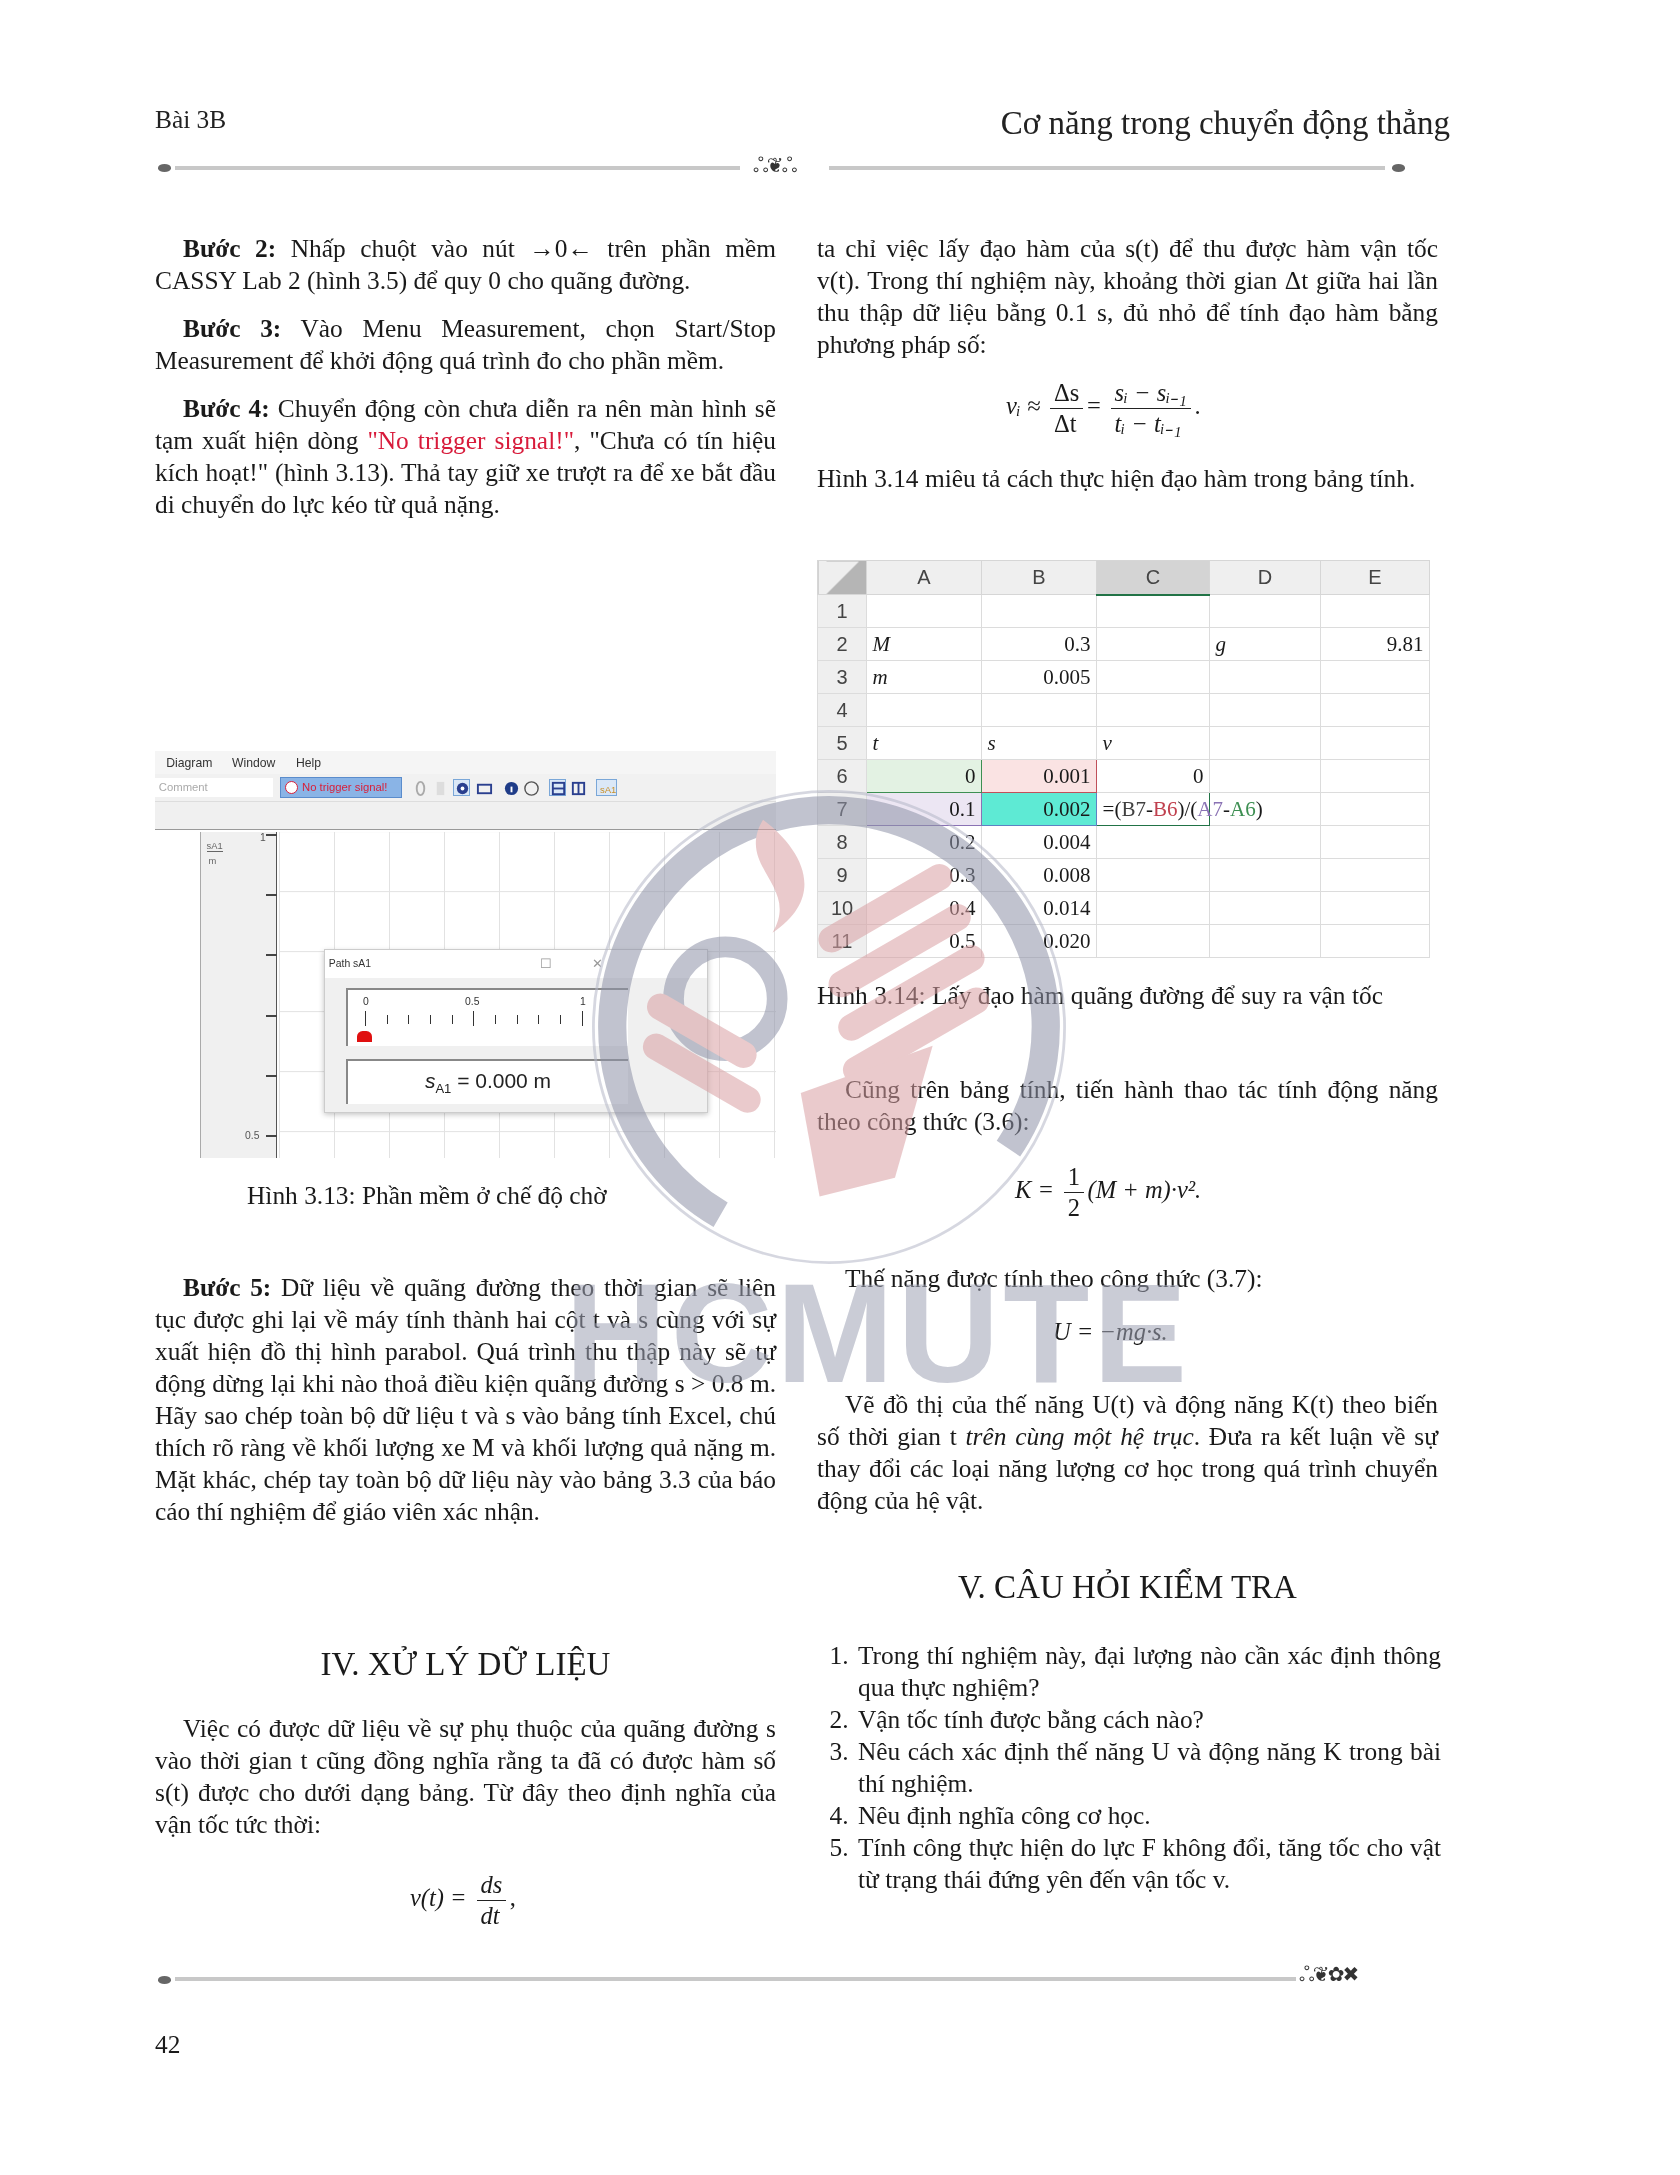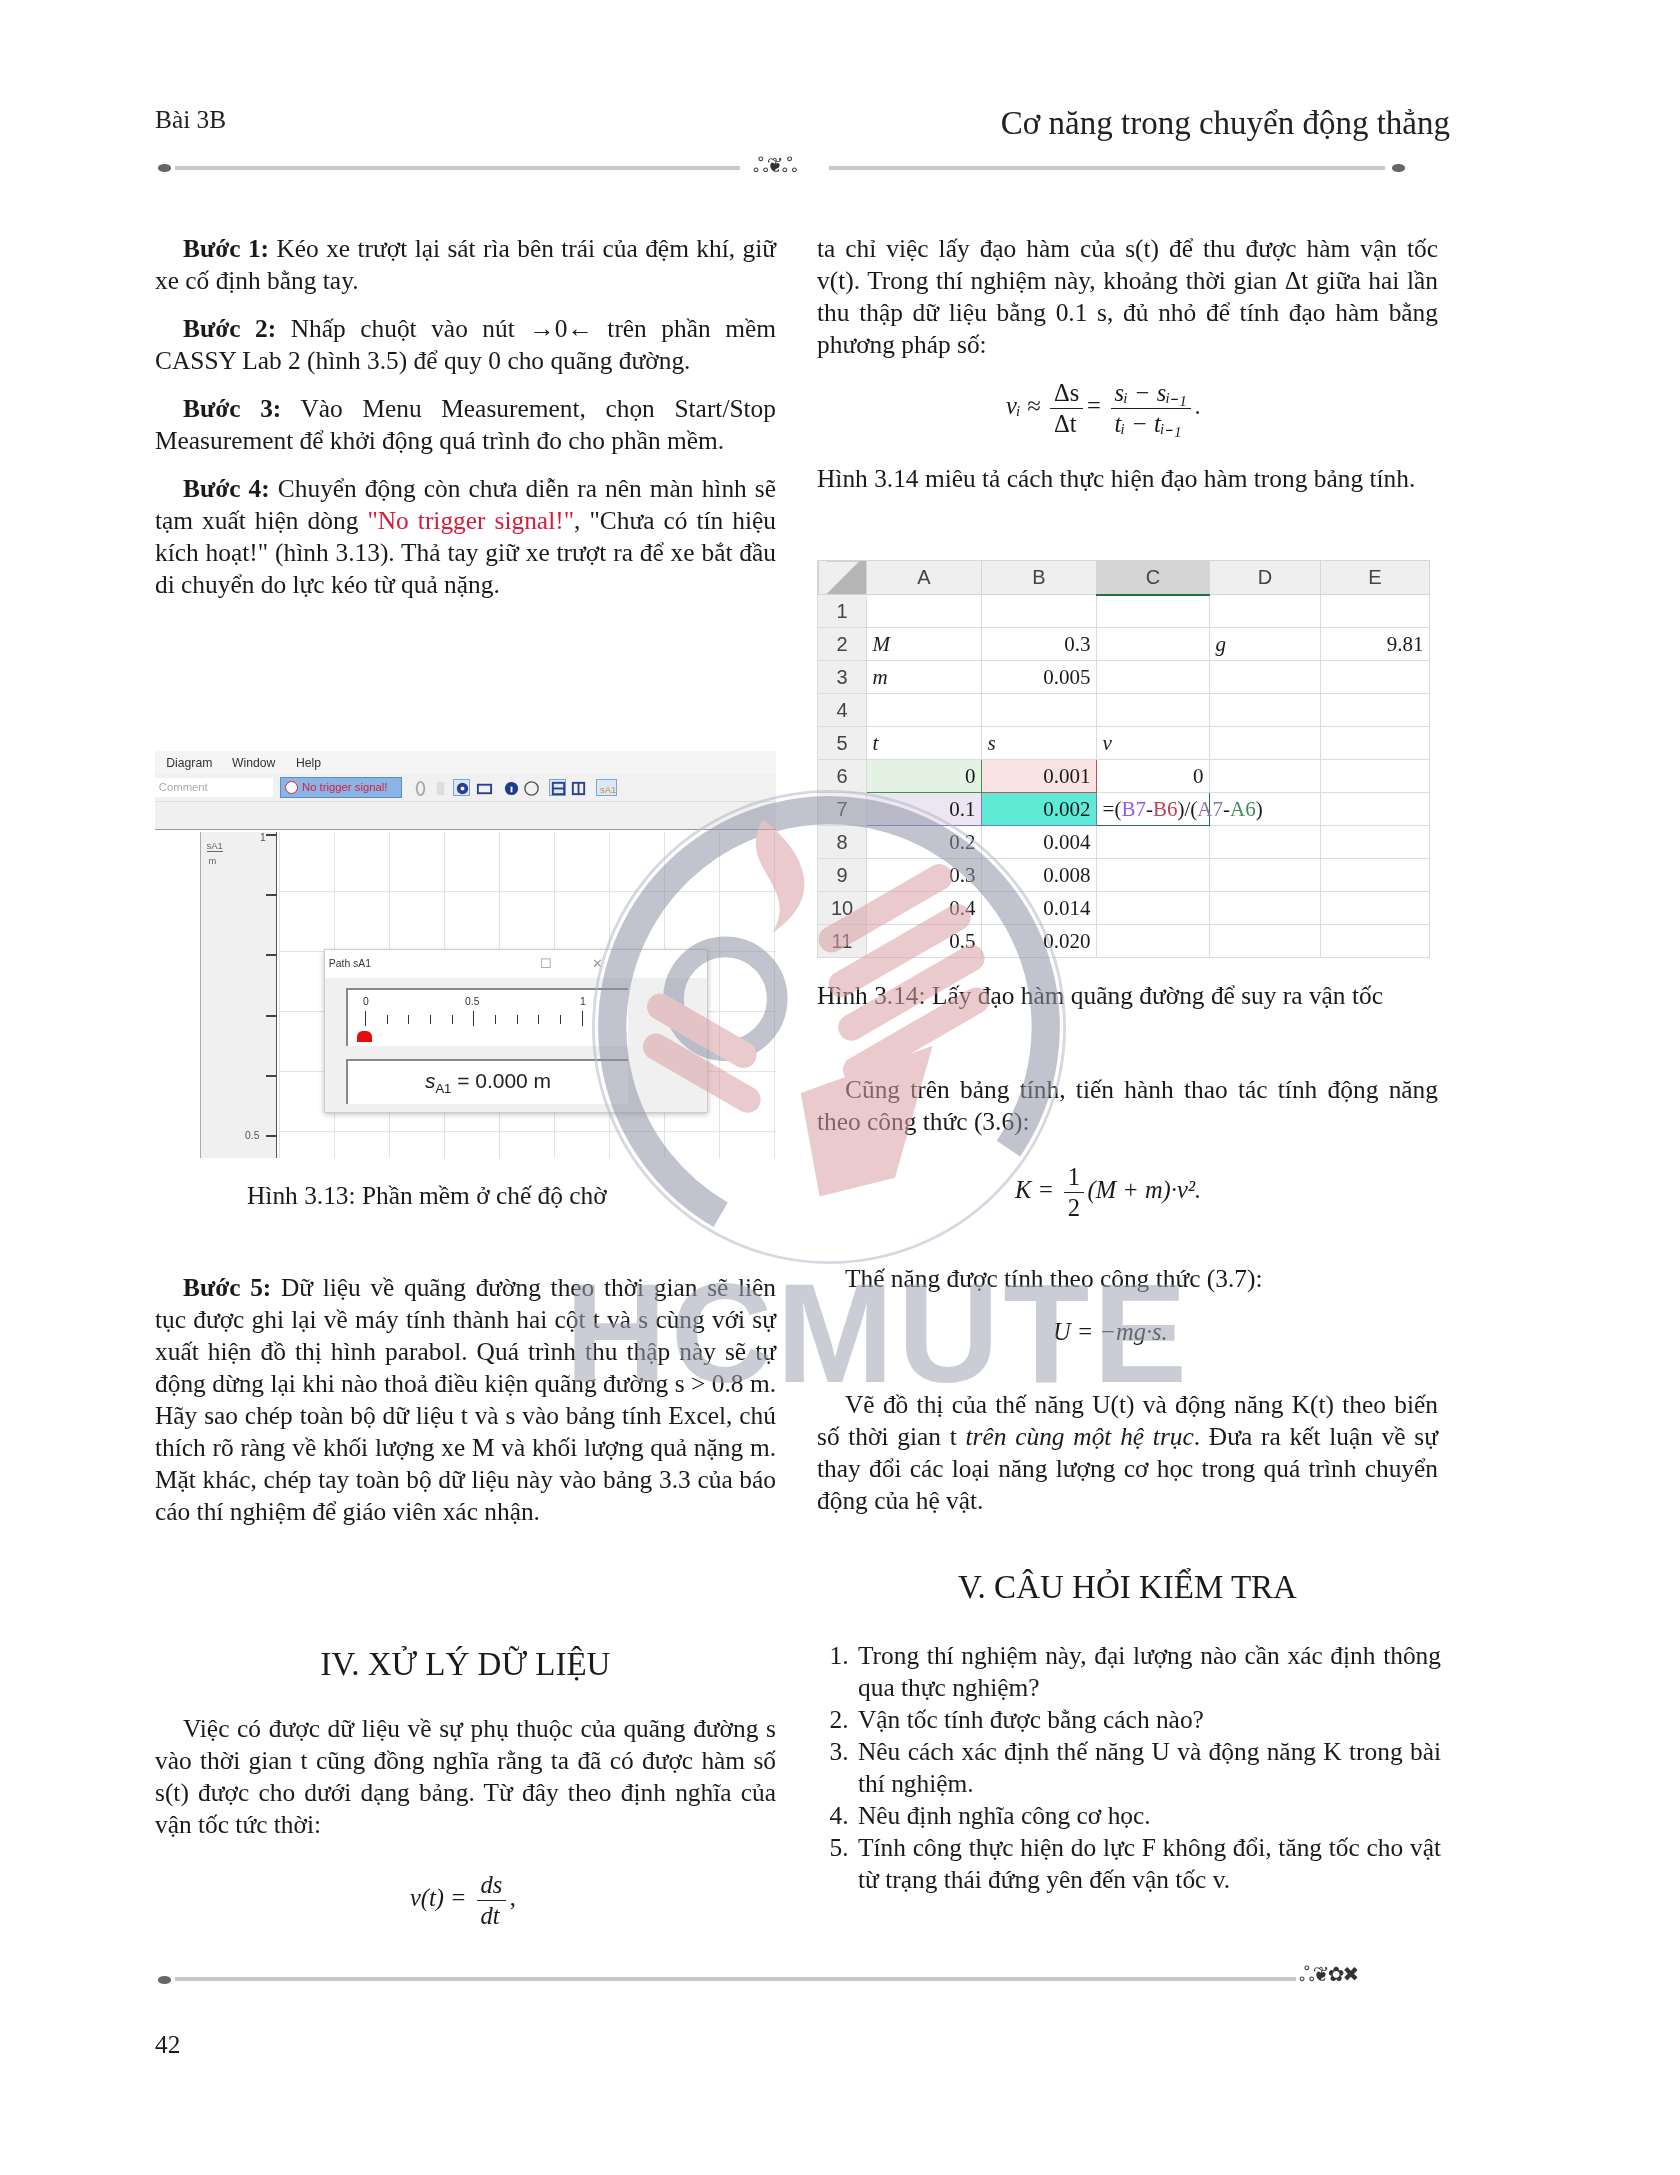--- a/index.html
+++ b/index.html
@@ -73,21 +73,21 @@
   .sheet td { height: 33px; border: 0.9px solid #dcdcdc; font-size: 21px; font-family: "Liberation Serif", serif; padding: 0 5.6px; white-space: nowrap; overflow: visible; }
   .sheet td.rh { background: #efefef; color: #444; text-align: center; font-family: "Liberation Sans", sans-serif; font-size: 20px; padding: 0; }
   .sheet td.num { text-align: right; }
   .sheet td.ital { font-style: italic; }
   .corner { background: linear-gradient(135deg, #efefef 50%, #b5b5b5 50%) !important; }
   .hl-green { background: #e3f2e3; border: 1.9px solid #3d8f52 !important; }
   .hl-red { background: #fae3e3; border: 1.9px solid #c0505a !important; }
   .hl-purple { background: #ece6f3; border: 1.9px solid #8a72b4 !important; }
   .hl-blue { background: #5eead4; border: 1.9px solid #5d82c3 !important; }
   .formula-cell { position: relative; }
-  .f-blue { color: #8b5cf6; } .f-red { color: #c0404e; } .f-purple { color: #8a72b4; } .f-green { color: #3d8f52; }
+  .f-blue { color: #404040; } .f-red { color: #c0404e; } .f-purple { color: #8a72b4; } .f-green { color: #3d8f52; }
 
   
   .qlist { position: absolute; left: 824px; top: 1639px; width: 617px; font-size: 25.4px; line-height: 32px; font-family: "Liberation Serif", serif; }
   .qitem { display: flex; }
   .qnum { width: 34px; flex: none; text-align: right; padding-right: 9.4px; }
   .qtext { flex: 1; text-align: justify; }
 
   .pagenum { position: absolute; left: 155px; top: 2030px; font-size: 25.4px; font-family: "Liberation Serif", serif; }
 </style>
 </head>
@@ -95,21 +95,20 @@
 
 <div class="hdr-left">Bài 3B</div>
 <div class="hdr-right">Cơ năng trong chuyển động thẳng</div>
 <div class="rule-dot" style="left:158px; top:164px;"></div>
 <div class="rule" style="left:175px; top:166px; width:565px;"></div>
 <div class="orn" style="left:753px; top:153px;">ஃ❦ஃ</div>
 <div class="rule" style="left:829px; top:166px; width:556px;"></div>
 <div class="rule-dot" style="left:1392px; top:164px;"></div>
 
 <div class="col col-left" style="top:232px;">
-  <p class="para indent"><span class="b">Bước 1:</span><span> Kéo xe trượt lại sát rìa bên trái của đệm khí, giữ xe cố định bằng tay.</span></p>
   <p class="para indent"><span class="b">Bước 2:</span><span> Nhấp chuột vào nút →0← trên phần mềm CASSY Lab 2 (hình 3.5) để quy 0 cho quãng đường.</span></p>
   <p class="para indent"><span class="b">Bước 3:</span><span> Vào Menu Measurement, chọn Start/Stop Measurement để khởi động quá trình đo cho phần mềm.</span></p>
   <p class="para indent"><span class="b">Bước 4:</span><span> Chuyển động còn chưa diễn ra nên màn hình sẽ tạm xuất hiện dòng </span><span class="red">"No trigger signal!"</span><span>, "Chưa có tín hiệu kích hoạt!" (hình 3.13). Thả tay giữ xe trượt ra để xe bắt đầu di chuyển do lực kéo từ quả nặng.</span></p>
 </div>
 
 <div class="cassy">
   <div class="menubar">
     <span style="left:11.3px;">Diagram</span>
     <span style="left:77px;">Window</span>
     <span style="left:141px;">Help</span>

